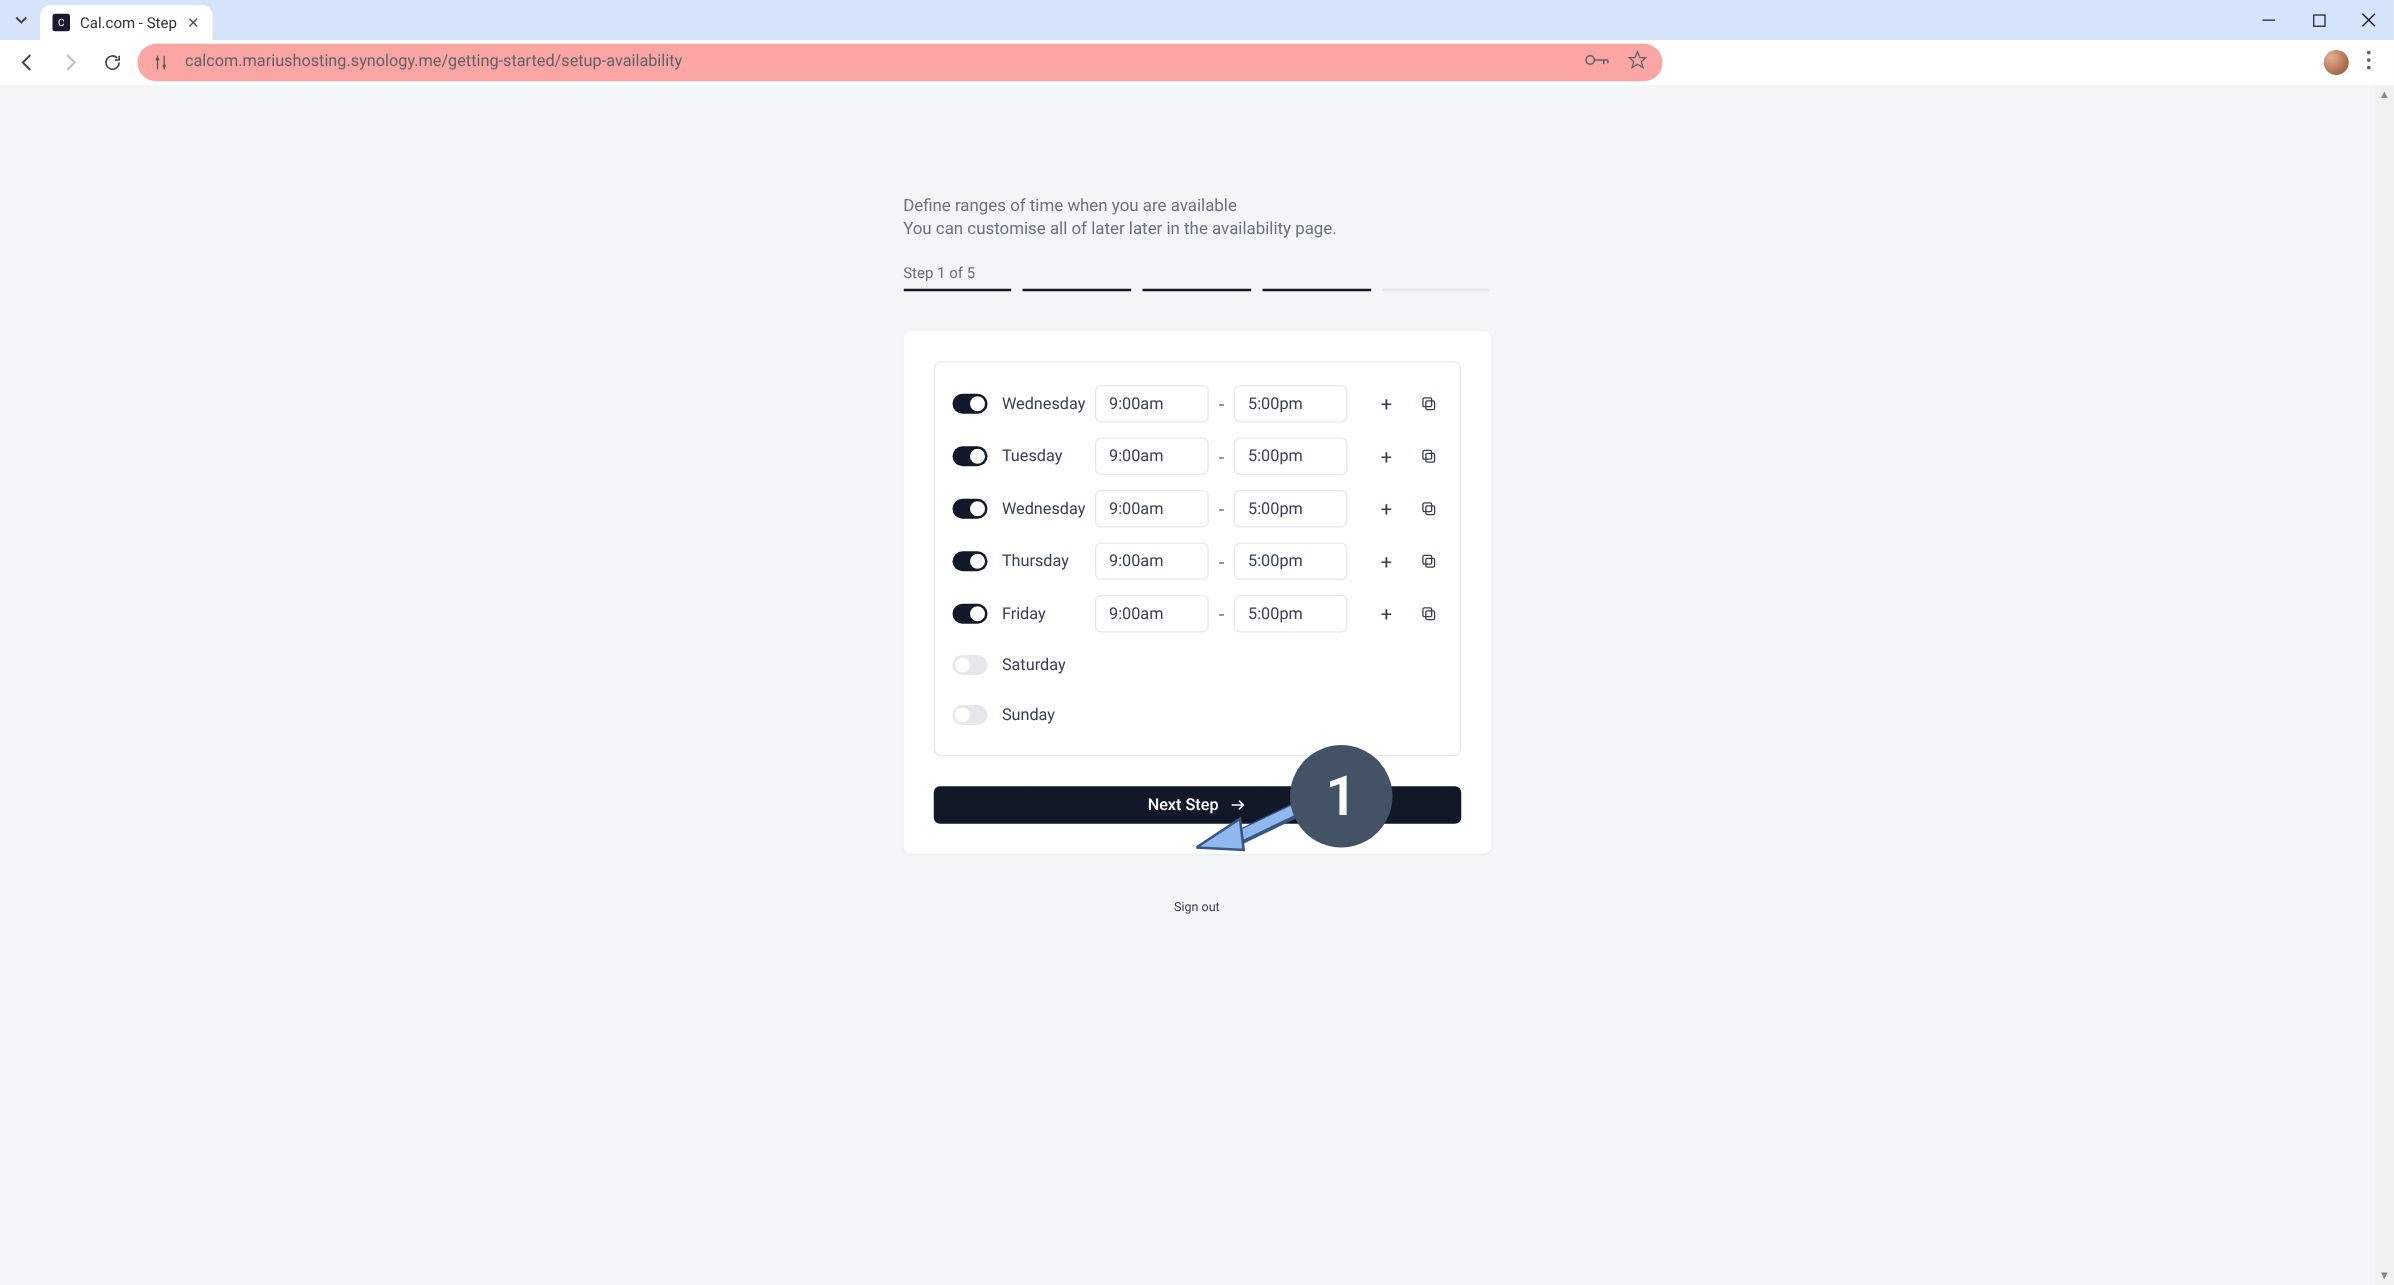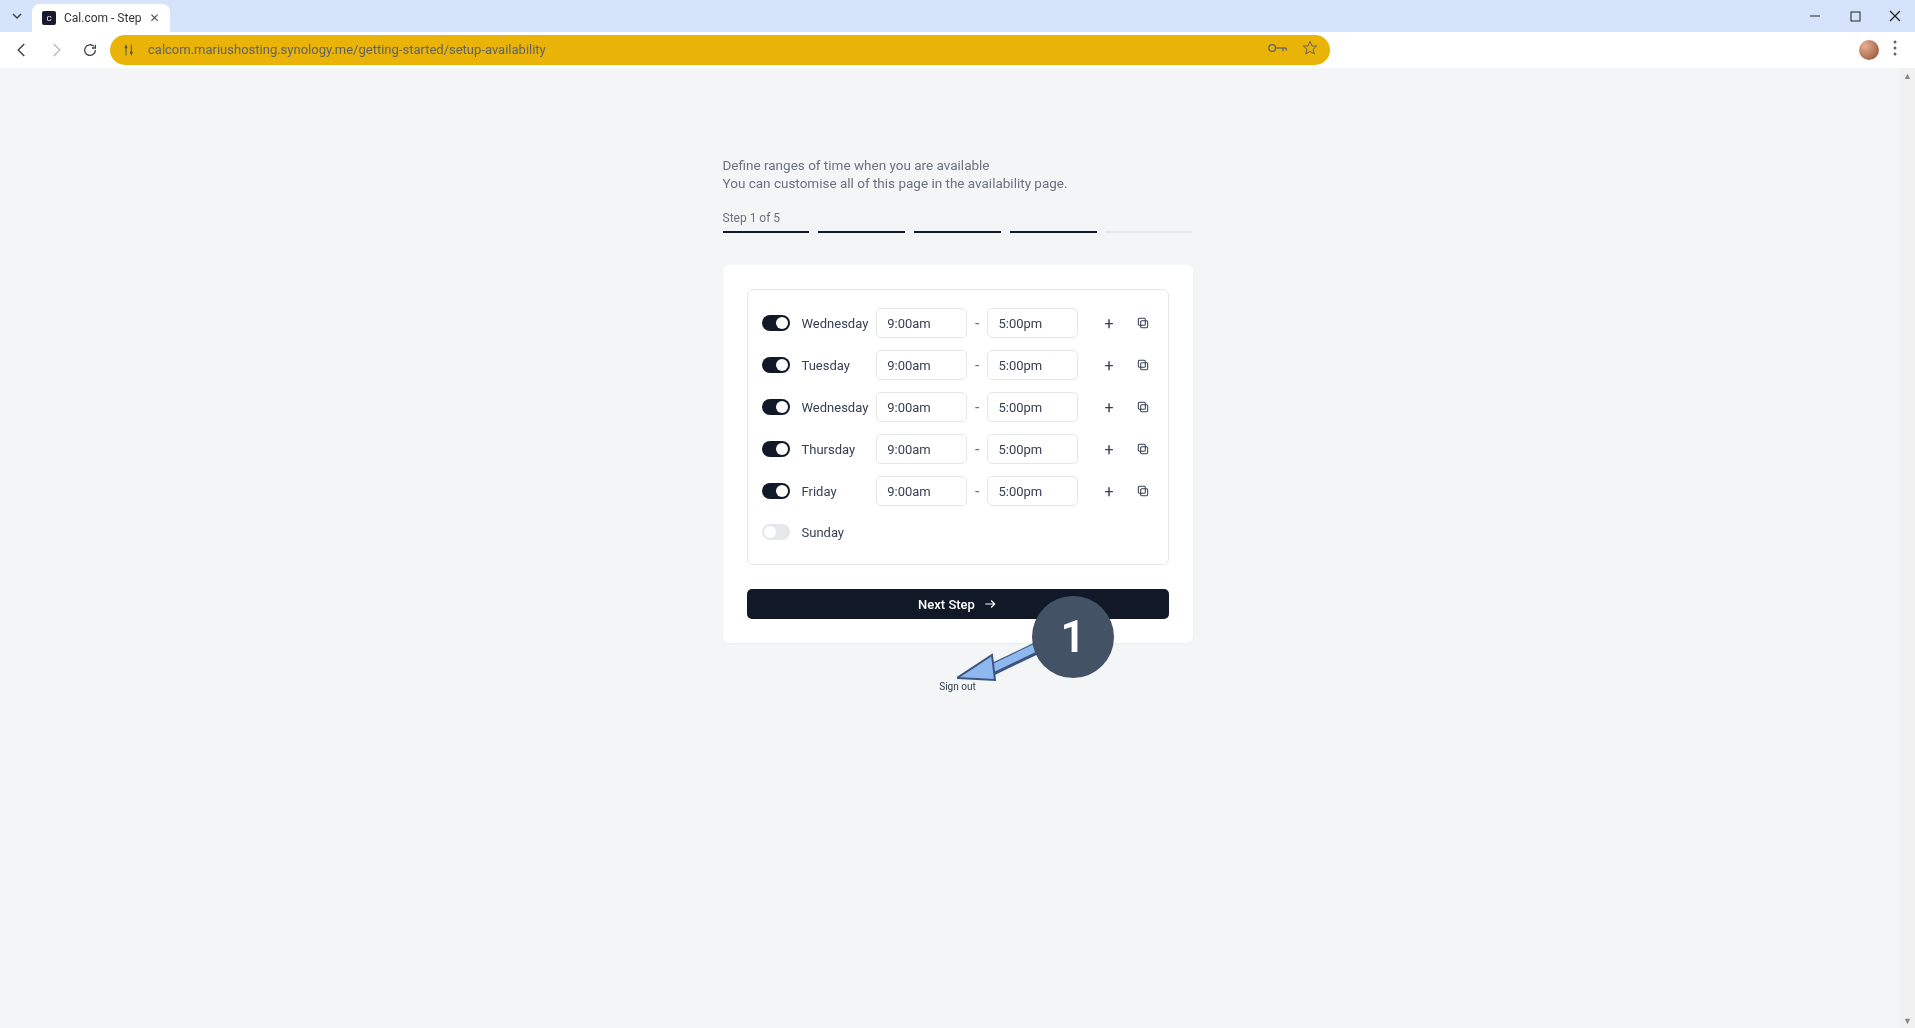--- a/index.html
+++ b/index.html
@@ -96,21 +96,21 @@
       display: flex;
       align-items: center;
       justify-content: center;
       border-radius: 50%;
       color: #555;
     }
     .nav-icon.disabled { color: #bdbdbd; }
     .url-bar {
       flex: 1;
       height: 30px;
-      background: #eab308;
+      background: #fca5a5;
       border-radius: 16px;
       display: flex;
       align-items: center;
       padding: 0 12px;
       gap: 10px;
       max-width: 1220px;
     }
     .site-icon {
       width: 16px;
       height: 16px;
@@ -427,21 +427,21 @@
 </div>
 
 <div class="page">
   <div class="scrolltrack">
     <div class="scroll-up">▲</div>
     <div class="scroll-down">▼</div>
   </div>
 
   <div class="content-wrap">
     <p class="sub1">Define ranges of time when you are available</p>
-    <p class="sub2">You can customise all of this page in the availability page.</p>
+    <p class="sub2">You can customise all of later later in the availability page.</p>
     <div class="step-label">Step 1 of 5</div>
     <div class="step-bar">
       <div class="step-seg done"></div>
       <div class="step-seg done"></div>
       <div class="step-seg done"></div>
       <div class="step-seg done"></div>
       <div class="step-seg"></div>
     </div>
 
     <div class="card">
@@ -523,20 +523,26 @@
               <svg width="14" height="14" viewBox="0 0 24 24">
                 <rect x="8" y="8" width="12" height="12" rx="2" stroke="#374151" stroke-width="1.8" fill="none"></rect>
                 <rect x="4" y="4" width="12" height="12" rx="2" stroke="#374151" stroke-width="1.8" fill="none"></rect>
               </svg>
             </div>
           </div>
           <div class="day-row">
             <div class="toggle off">
               <div class="toggle-knob"></div>
             </div>
+            <div class="day-label">Saturday</div>
+          </div>
+          <div class="day-row">
+            <div class="toggle off">
+              <div class="toggle-knob"></div>
+            </div>
             <div class="day-label">Sunday</div>
           </div>
         </div>
       <button class="next-btn">
         <span>Next Step</span>
         <svg width="14" height="14" viewBox="0 0 24 24">
             <path d="M4 12 L20 12 M14 6 L20 12 L14 18" stroke="#fff" stroke-width="2" fill="none"></path>
           </svg>
       </button>
     </div>

